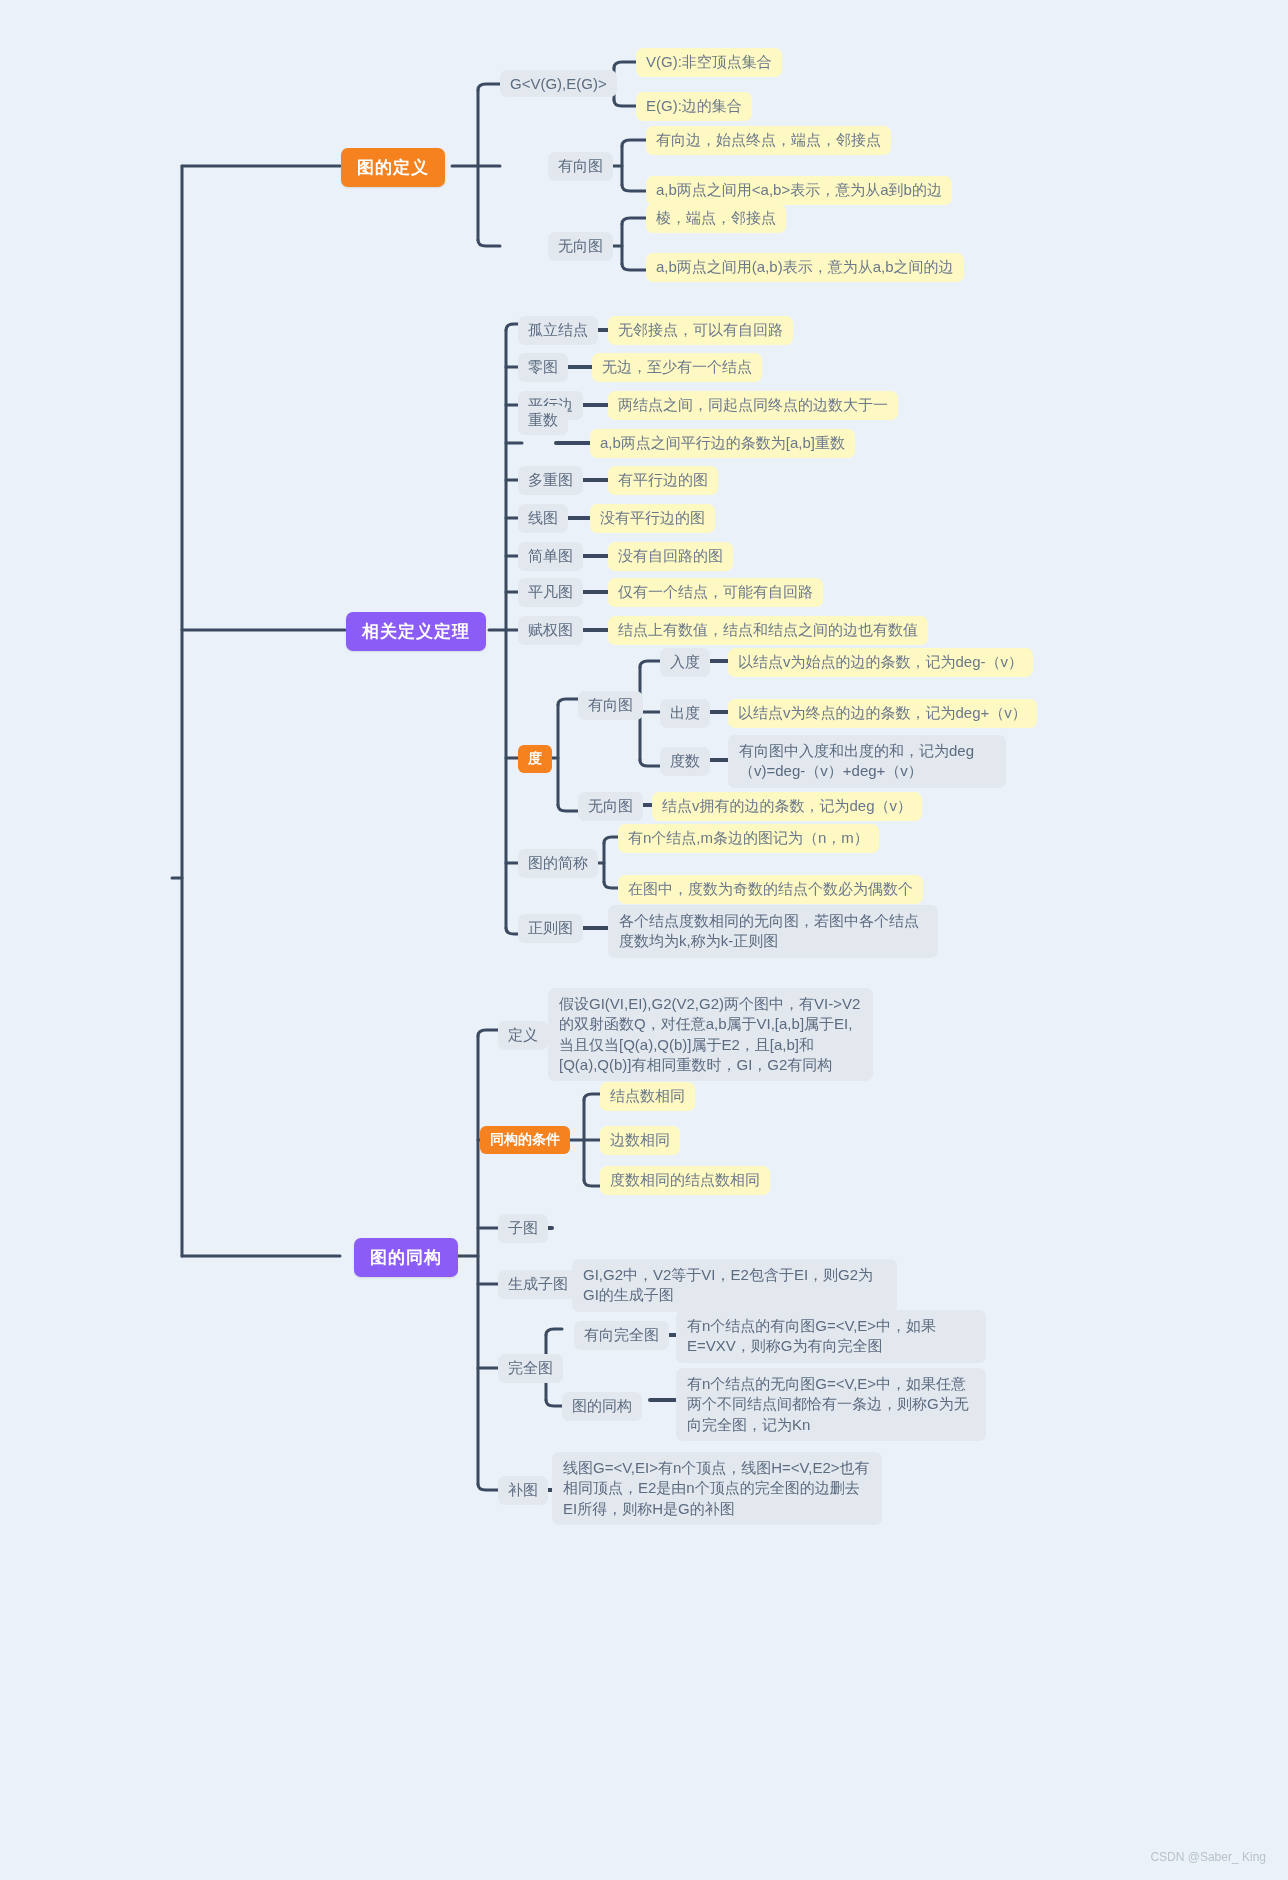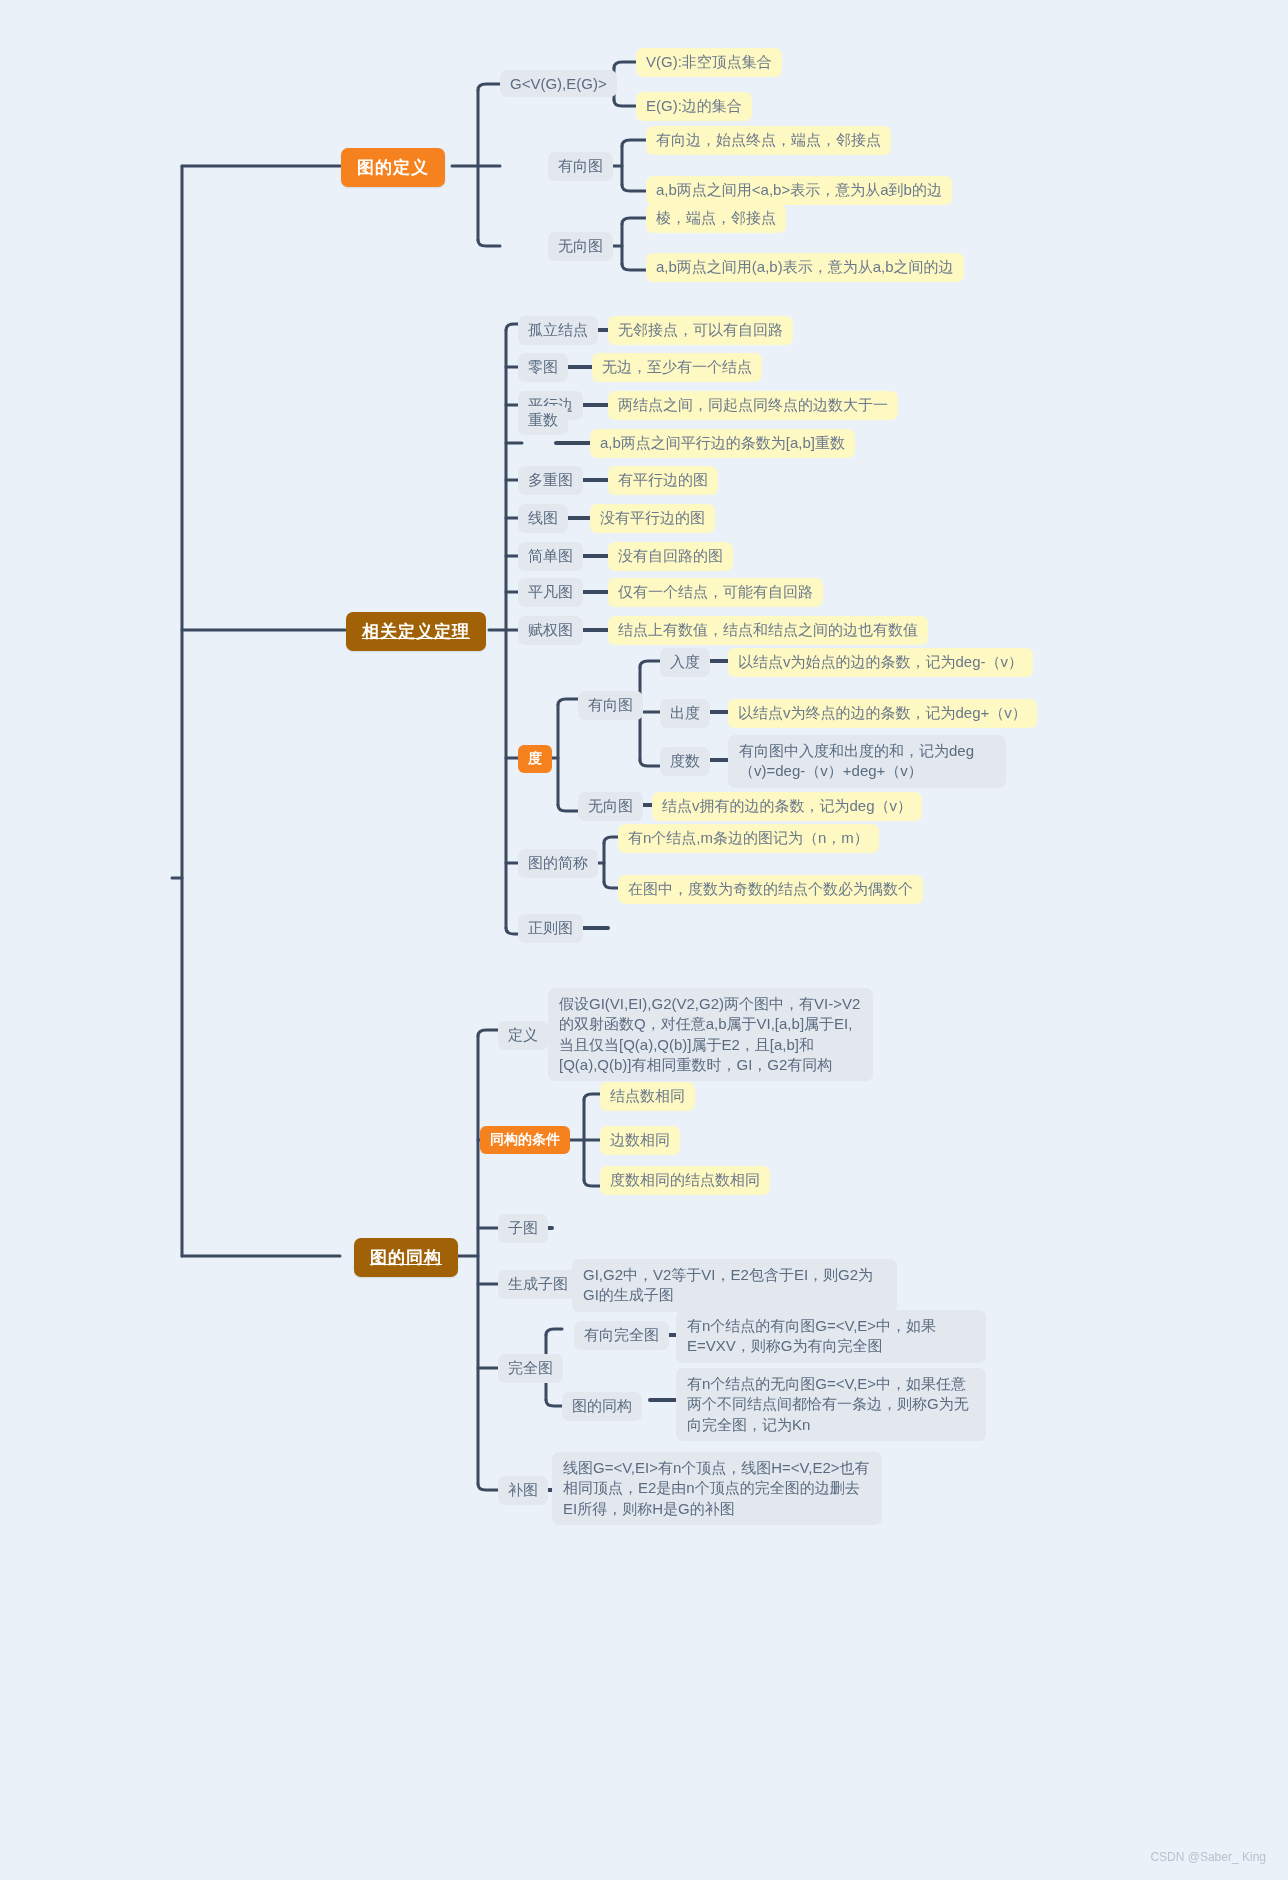--- a/index.html
+++ b/index.html
@@ -26,21 +26,21 @@
     box-shadow:0 1px 2px rgba(0,0,0,.12);
   }
 
   
   .l1{
     color:#ffffff;font-weight:bold;font-size:17px;letter-spacing:1px;
     border-radius:7px;padding:8px 16px;white-space:nowrap;
     box-shadow:0 1px 2px rgba(0,0,0,.10);
   }
   .l1.orange{background:#f5811f;}
-  .l1.yellow{background:#a16207;color:#ffffff;text-decoration:underline;}
+  .l1.yellow{background:#8b5cf6;color:#ffffff;}
 
   
   .chip-orange{
     background:#f5811f;color:#ffffff;font-weight:bold;font-size:14px;
     border-radius:6px;padding:5px 10px;white-space:nowrap;
   }
 
   
   .pill{
     background:#e3e8ef;color:#5b6b80;
@@ -227,20 +227,21 @@
   <div class="node pill-wrap" style="left:728px;top:735px;width:278px;">有向图中入度和出度的和，记为deg（v)=deg-（v）+deg+（v）</div>
 
   <div class="node pill" style="left:578px;top:792px;">无向图</div>
   <div class="node pill pill-lite" style="left:652px;top:792px;">结点v拥有的边的条数，记为deg（v）</div>
 
   <div class="node pill" style="left:518px;top:849px;">图的简称</div>
   <div class="node pill pill-lite" style="left:618px;top:824px;">有n个结点,m条边的图记为（n，m）</div>
   <div class="node pill pill-lite" style="left:618px;top:875px;">在图中，度数为奇数的结点个数必为偶数个</div>
 
   <div class="node pill" style="left:518px;top:914px;">正则图</div>
+  <div class="node pill-wrap" style="left:608px;top:905px;width:330px;">各个结点度数相同的无向图，若图中各个结点度数均为k,称为k-正则图</div>
 
   <div class="node l1 yellow" style="left:354px;top:1238px;">图的同构</div>
 
   <div class="node pill" style="left:498px;top:1021px;">定义</div>
   <div class="node pill-wrap" style="left:548px;top:988px;width:325px;">假设GI(VI,EI),G2(V2,G2)两个图中，有VI-&gt;V2的双射函数Q，对任意a,b属于VI,[a,b]属于EI,当且仅当[Q(a),Q(b)]属于E2，且[a,b]和[Q(a),Q(b)]有相同重数时，GI，G2有同构</div>
 
   <div class="node chip-orange" style="left:480px;top:1126px;">同构的条件</div>
   <div class="node pill pill-lite" style="left:600px;top:1082px;">结点数相同</div>
   <div class="node pill pill-lite" style="left:600px;top:1126px;">边数相同</div>
   <div class="node pill pill-lite" style="left:600px;top:1166px;">度数相同的结点数相同</div>

